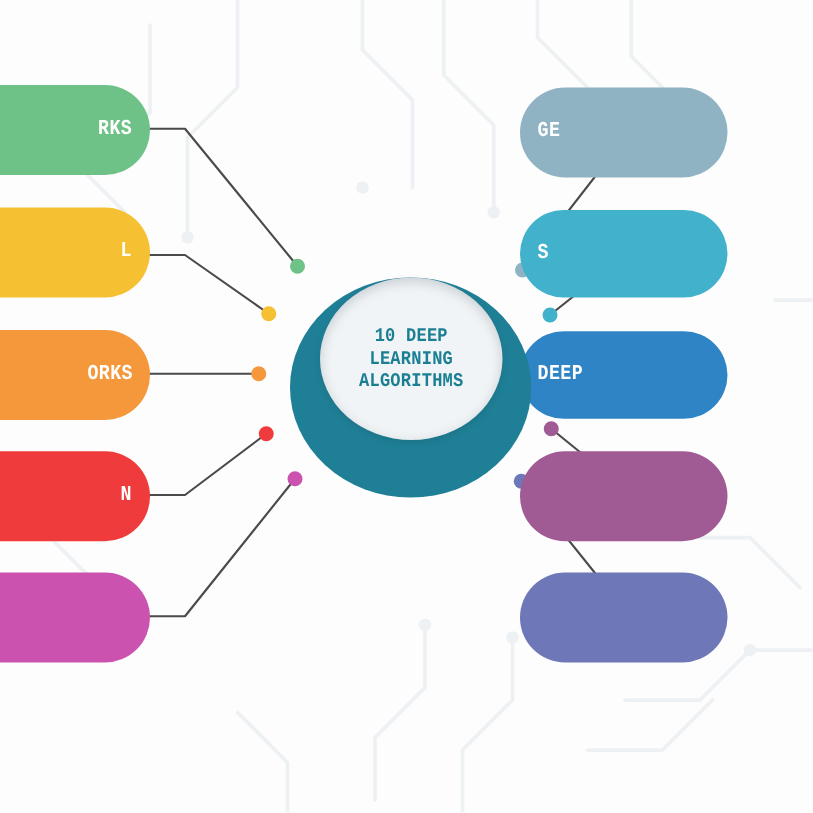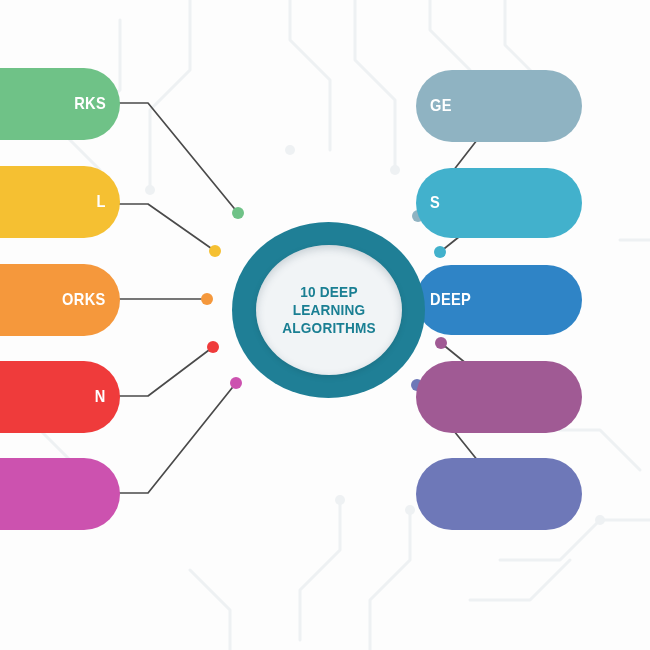--- a/index.html
+++ b/index.html
@@ -2,21 +2,21 @@
 <html><head>
 <meta charset="utf-8">
 <style>
   html,body{margin:0;padding:0;}
   body{
     width:650px;height:650px;overflow:hidden;
     background:#fdfdfd;
     font-family:"Liberation Sans", sans-serif;
     position:relative;
   }
-  #stage{position:absolute;inset:0;width:536px;height:650px;}
+  #stage{position:absolute;inset:0;width:536px;height:650px;font-family:Liberation Mono, monospace;}
 
   
   .bg-circuit{position:absolute;inset:0;z-index:0;pointer-events:none;}
 
   
   .connectors{position:absolute;inset:0;z-index:1;pointer-events:none;}
 
   
   .pill{
     position:absolute;z-index:2;
@@ -52,21 +52,21 @@
   .pill span{display:block;transform:scaleX(.86);transform-origin:center;}
   .pill.left span{transform-origin:right center;}
   .pill.right span{transform-origin:left center;}
 
   
   .center-ring{
     position:absolute;z-index:3;
     left:232px;top:222px;width:193px;height:176px;
     border-radius:50%;
     background:#1f7f96;
-    display:flex;align-items:center;justify-content:center;
+    display:flex;align-items:flex-start;justify-content:center;
   }
   .center-inner{
     width:146px;height:130px;border-radius:50%;
     background:#f1f4f6;
     box-shadow:0 3px 9px rgba(40,70,85,.22) inset, 0 2px 6px rgba(0,0,0,.10);
     display:flex;align-items:center;justify-content:center;
     flex-direction:column;
   }
   .center-text{
     color:#1a7f93;

